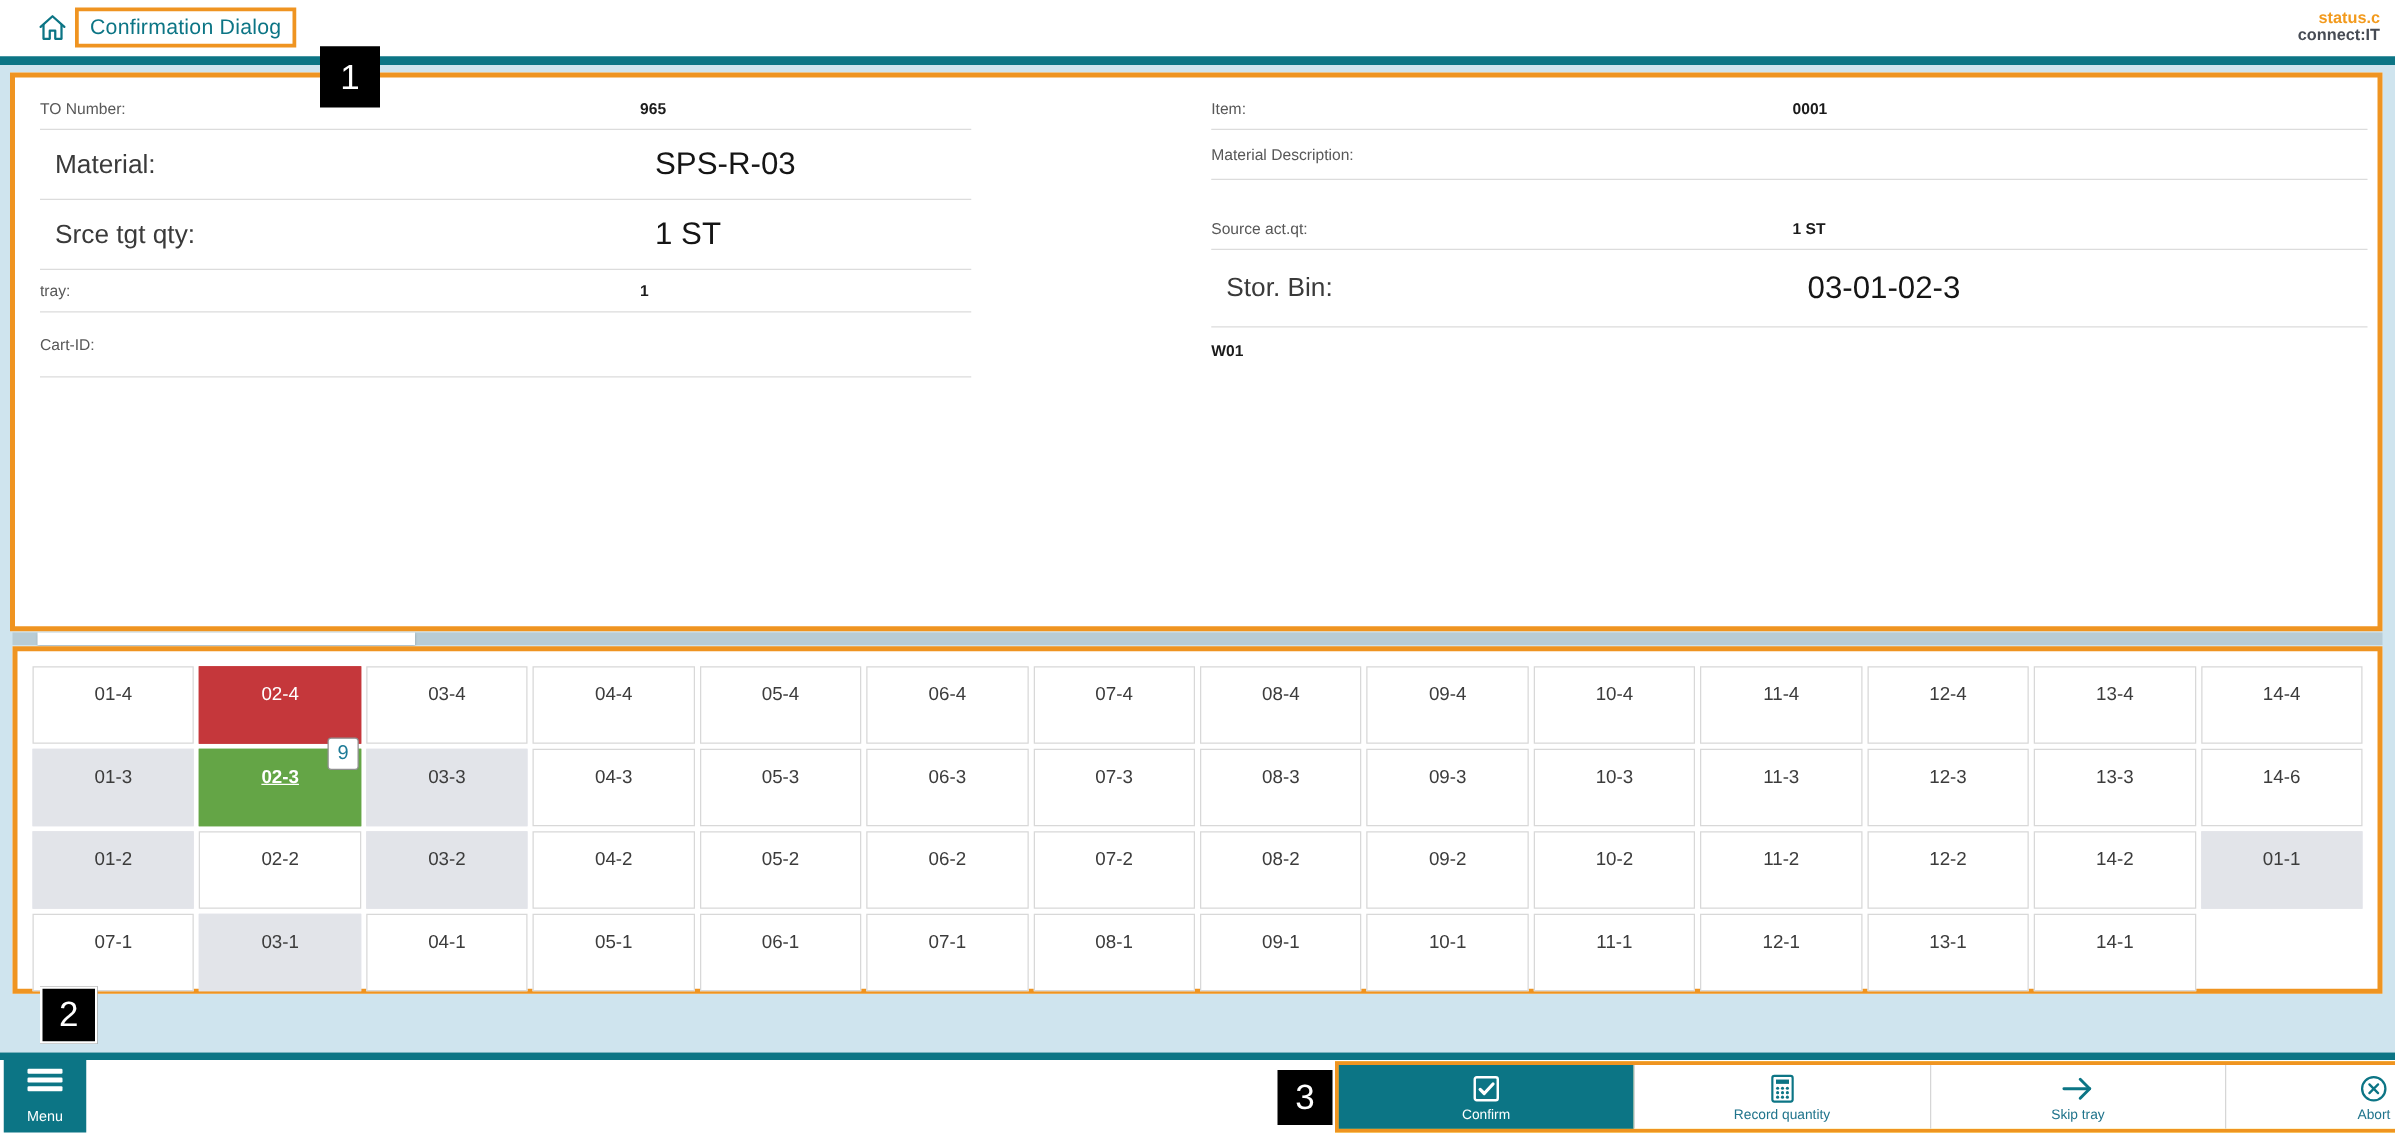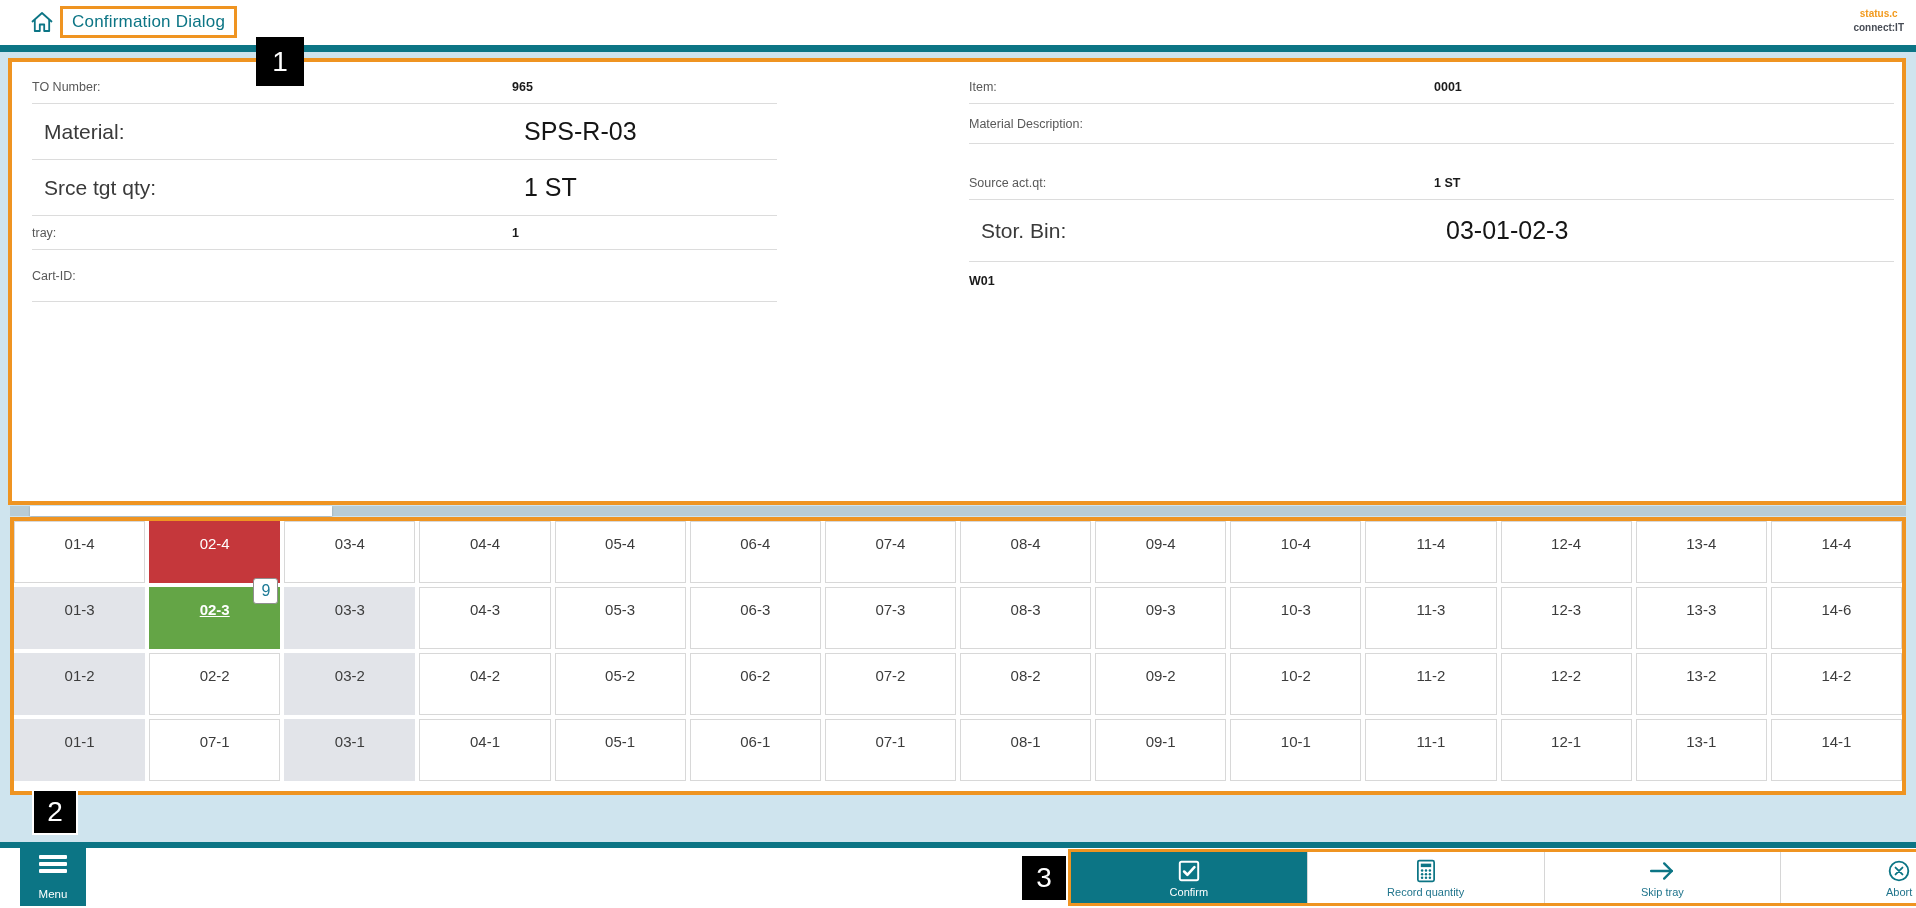--- a/index.html
+++ b/index.html
@@ -19,21 +19,21 @@
   *{box-sizing:border-box;margin:0;padding:0;}
   html,body{width:1916px;height:908px;}
   body{font-family:"Liberation Sans", sans-serif;background:#fff;overflow:hidden;}
   #stage{position:relative;width:1916px;height:908px;background:#fff;border-radius:22px;}
 
   
   .topbar{position:absolute;left:0;top:0;width:1916px;height:45px;background:#fff;}
   .home-btn{position:absolute;left:30px;top:10px;width:24px;height:24px;color:var(--teal);cursor:pointer;background:none;border:none;}
   .title-box{position:absolute;left:60px;top:6px;border:3px solid var(--orange);padding:3px 9px;}
   .title-box span{color:var(--teal);font-size:17px;font-weight:500;letter-spacing:.2px;}
-  .logo{position:absolute;right:12px;top:7px;text-align:center;line-height:14px;font-weight:bold;font-size:10px;}
+  .logo{position:absolute;right:12px;top:7px;text-align:right;line-height:14px;font-weight:bold;font-size:13px;}
   .logo .l1{color:#f29a1d;}
   .logo .l2{color:#474c55;}
 
   .teal-bar-top{position:absolute;left:0;top:45px;width:1916px;height:7px;background:var(--teal);}
   .content-bg{position:absolute;left:0;top:52px;width:1916px;height:790px;background:var(--lightblue);}
 
   
   .panel1{position:absolute;left:8px;top:58px;width:1898px;height:447px;background:#fff;border:4px solid var(--orange);}
   .fcol{position:absolute;top:8px;}
   .fcol.left{left:20px;width:745px;}
@@ -52,38 +52,38 @@
   .frow.h52{height:52px;}
   .frow.h62{height:62px;}
   .frow.h38{height:38px;}
 
   
   .hscroll{position:absolute;left:10px;top:506px;width:1896px;height:10px;background:var(--track);}
   .hscroll .thumb{position:absolute;left:20px;top:0;width:302px;height:10px;background:#fff;box-shadow:0 1px 2px rgba(0,0,0,.25);}
 
   
   .panel2{position:absolute;left:10px;top:517px;width:1896px;height:278px;background:#fff;border:4px solid var(--orange);}
-  .bin-grid{display:grid;grid-template-columns:repeat(14,1fr);grid-auto-rows:62px;gap:4px;padding:0;}
+  .bin-grid{display:grid;grid-template-columns:repeat(14,1fr);grid-auto-rows:62px;gap:4px;padding:12px;}
   .cell{position:relative;background:#fff;border:1px solid #d8d8d8;text-align:center;padding-top:13px;font-size:15px;color:var(--celltext);cursor:pointer;}
   .cell.gray{background:var(--graycell);border-color:var(--graycell);}
   .cell.red{background:var(--red);border-color:var(--red);color:#fff;}
   .cell.sel{background:var(--green);border-color:var(--green);color:#fff;font-weight:bold;}
   .cell.sel span{text-decoration:underline;}
   .badge{position:absolute;top:-10px;right:1px;background:#fff;border:1px solid #8f8f8f;border-radius:3px;padding:0px 7px;font-size:16px;line-height:24px;color:#1d7a96;font-weight:normal;z-index:6;}
 
   
   .anno{position:absolute;background:#000;color:#fff;display:flex;align-items:center;justify-content:center;font-size:28px;z-index:20;}
   .anno1{left:256px;top:37px;width:48px;height:49px;}
   .anno2{left:32px;top:789px;width:46px;height:46px;border:2px solid #fff;}
   .anno3{left:1022px;top:856px;width:44px;height:44px;}
 
   
   .teal-bar-bottom{position:absolute;left:0;top:842px;width:1916px;height:6px;background:var(--teal);}
   .footer{position:absolute;left:0;top:848px;width:1916px;height:60px;background:#fff;}
-  .menu-btn{position:absolute;left:20px;top:-2px;width:66px;height:60px;background:var(--teal);border:none;cursor:pointer;display:flex;flex-direction:column;align-items:center;justify-content:space-between;padding:9px 12px 6px;}
+  .menu-btn{position:absolute;left:3px;top:-2px;width:66px;height:60px;background:var(--teal);border:none;cursor:pointer;display:flex;flex-direction:column;align-items:center;justify-content:space-between;padding:9px 12px 6px;}
   .hamburger{width:28px;height:18px;display:flex;flex-direction:column;justify-content:space-between;}
   .hamburger i{display:block;height:4px;background:#fff;border-radius:1px;}
   .menu-btn .blabel{color:#fff;font-size:11.5px;}
 
   .actions{position:absolute;left:1068px;top:1px;width:952px;height:57px;border:3px solid var(--orange);display:flex;background:#fde047;}
   .action-btn{flex:1 1 0;position:relative;background:#fff;border:none;border-left:1px solid #d6d6d6;cursor:pointer;display:flex;flex-direction:column;align-items:center;padding-top:6px;}
   .action-btn:first-child{border-left:none;}
   .action-btn .blabel{position:absolute;bottom:5px;left:0;right:0;text-align:center;font-size:11px;color:#20748c;}
   .action-btn svg{color:var(--teal);}
   .action-btn.primary{background:var(--teal);}
@@ -203,21 +203,20 @@
         <div class="cell gray"><span>03-2</span></div>
         <div class="cell"><span>04-2</span></div>
         <div class="cell"><span>05-2</span></div>
         <div class="cell"><span>06-2</span></div>
         <div class="cell"><span>07-2</span></div>
         <div class="cell"><span>08-2</span></div>
         <div class="cell"><span>09-2</span></div>
         <div class="cell"><span>10-2</span></div>
         <div class="cell"><span>11-2</span></div>
         <div class="cell"><span>12-2</span></div>
-        <div class="cell"><span>13-2</span></div>
         <div class="cell"><span>14-2</span></div>
         <div class="cell gray"><span>01-1</span></div>
         <div class="cell"><span>07-1</span></div>
         <div class="cell gray"><span>03-1</span></div>
         <div class="cell"><span>04-1</span></div>
         <div class="cell"><span>05-1</span></div>
         <div class="cell"><span>06-1</span></div>
         <div class="cell"><span>07-1</span></div>
         <div class="cell"><span>08-1</span></div>
         <div class="cell"><span>09-1</span></div>

